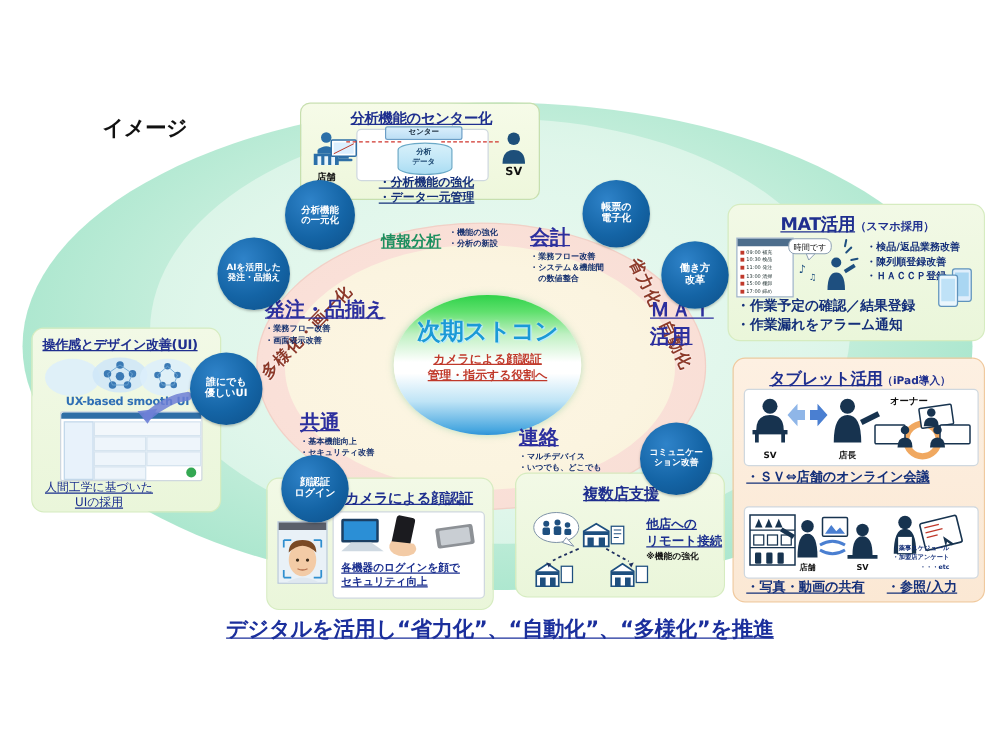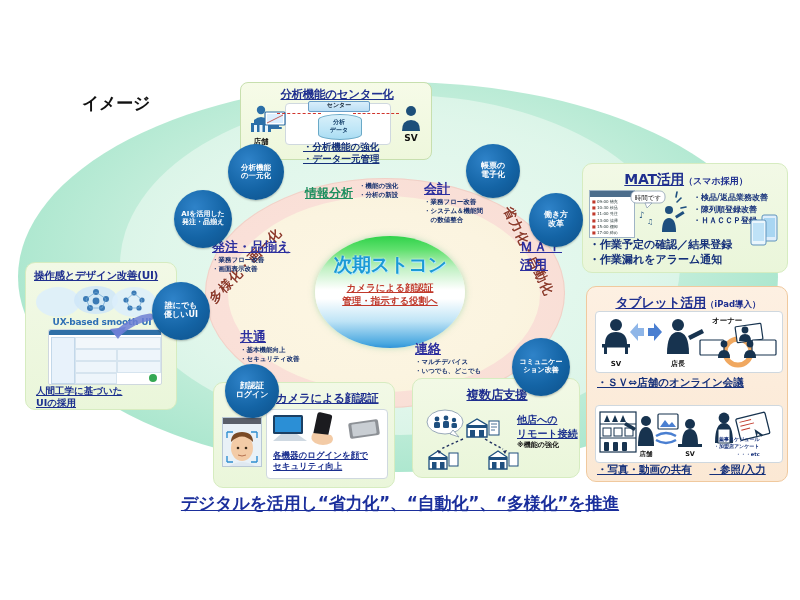--- a/index.html
+++ b/index.html
@@ -86,21 +86,21 @@
   }
   .arc-right{
     position:absolute;left:420px;top:225px;width:130px;height:130px;
     transform:rotate(64deg);transform-origin:50% 50%;
     font-size:13px;font-weight:bold;color:#8d3a2a;
     text-shadow:0 0 2px #fff;letter-spacing:1px;
   }
 
   
   .sector{position:absolute;text-align:left;}
-  .sector .sttl{font-size:13px;font-weight:bold;color:#2c2f9e;text-decoration:underline;white-space:nowrap;}
+  .sector .sttl{font-size:16px;font-weight:bold;color:#2c2f9e;text-decoration:underline;white-space:nowrap;}
   .sector .sbody{font-size:6.5px;font-weight:bold;color:#16306e;line-height:1.35;white-space:nowrap;}
 
   
   .headline{
     position:absolute;left:0;top:492px;width:800px;text-align:center;
     font-size:17px;font-weight:bold;color:#1b2f9c;text-decoration:underline;
     letter-spacing:-.2px;
   }
   .page-title{
     position:absolute;left:82px;top:92px;font-size:17px;font-weight:bold;
@@ -280,21 +280,21 @@
       <div style="position:absolute;left:100px;top:44px;width:8px;height:8px;border-radius:50%;background:#34a853;"></div>
     </div>
 
     <div style="position:absolute;left:58px;top:50px;width:70px;height:36px;">
       <svg width="70" height="36" viewBox="0 0 70 36">
         <path d="M66 4 Q50 6 34 20" stroke="#6d7fd6" stroke-width="7" fill="none" stroke-linecap="round" opacity=".85"></path>
         <path d="M34 26 l-8 -10 l16 -2 Z" fill="#6d7fd6" opacity=".9"></path>
       </svg>
     </div>
 
-    <div style="position:absolute;left:10px;top:122px;font-size:9.5px;font-weight:bold;color:#1b2f8f;line-height:1.3;text-decoration:underline;">
+    <div style="position:absolute;left:10px;top:122px;font-size:9.5px;font-weight:normal;color:#1b2f8f;line-height:1.3;text-decoration:underline;text-align:center;">
       <div>人間工学に基づいた</div>
       <div>UIの採用</div>
     </div>
   </div>
 
   <div class="panel panel-lgreen" style="left:213px;top:372px;width:182px;height:106px;margin-top:10px;">
     <div class="ttl" style="position:absolute;left:62px;top:8px;font-size:11.5px;">カメラによる顔認証</div>
 
     <div style="position:absolute;left:8px;top:34px;width:38px;height:48px;background:#dfe9f2;border:1px solid #b9c8d6;">
       <div style="position:absolute;left:0;top:0;width:38px;height:6px;background:#5a5f6a;"></div>

